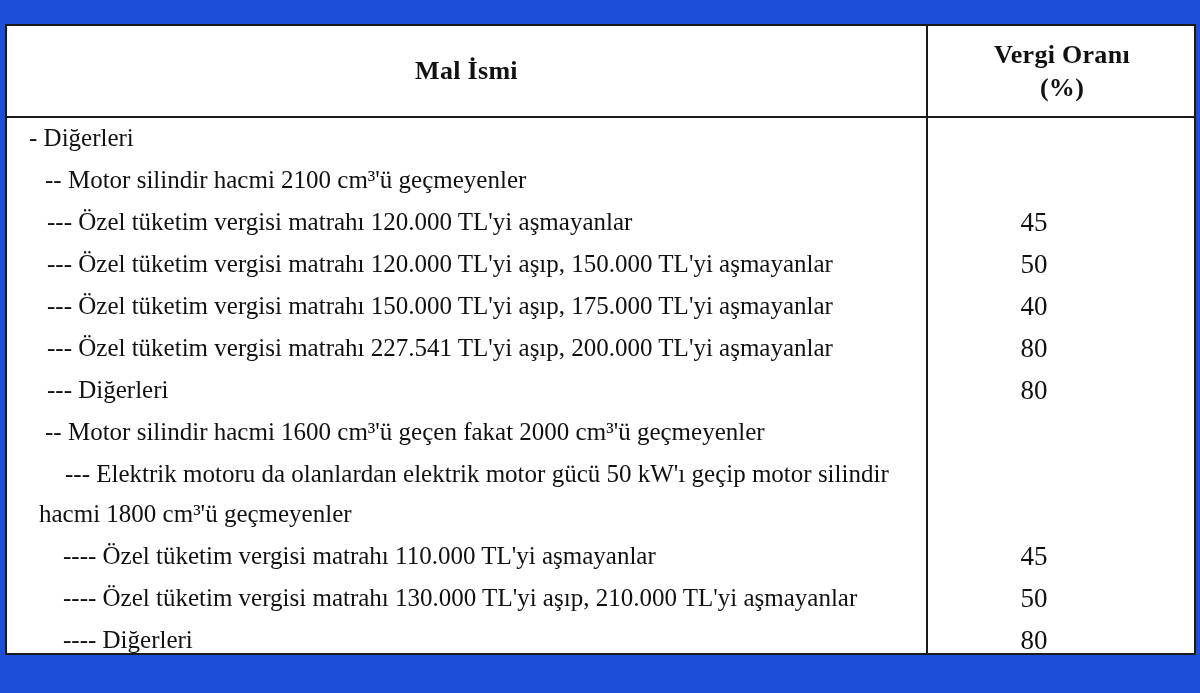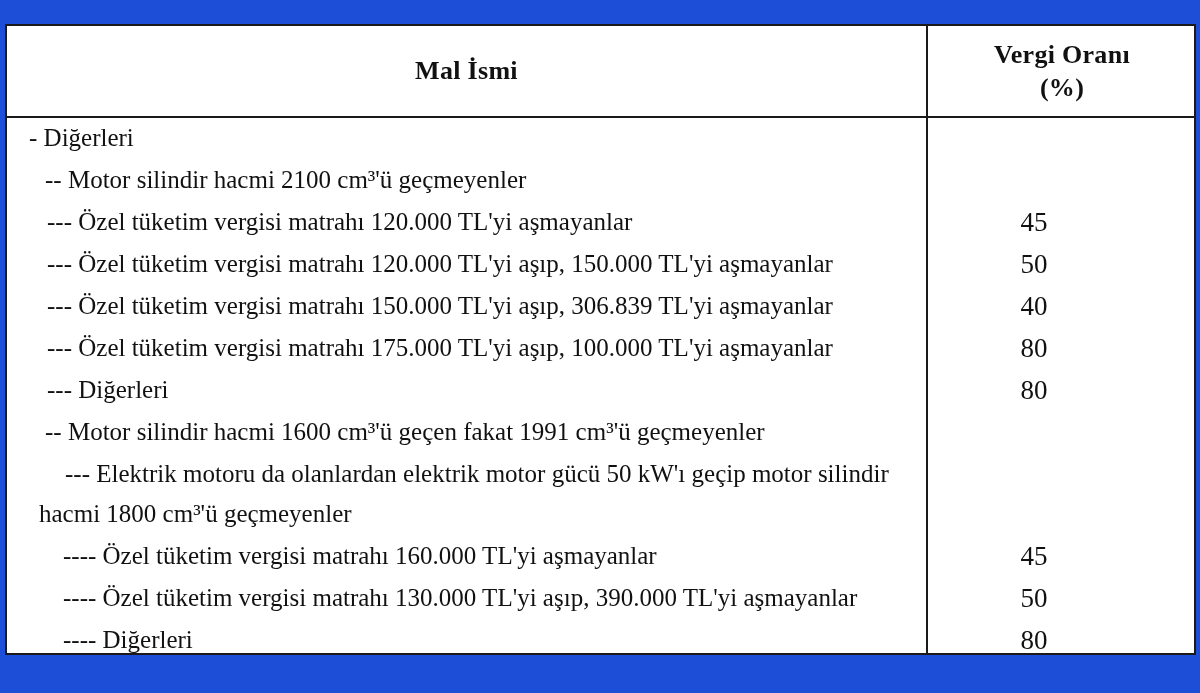--- a/index.html
+++ b/index.html
@@ -151,51 +151,51 @@
         <div class="cell-goods lvl-3">--- Özel tüketim vergisi matrahı 120.000 TL'yi aşmayanlar</div>
         <div class="cell-rate">45</div>
       </div>
 
       <div class="row" style="top:126px;">
         <div class="cell-goods lvl-3">--- Özel tüketim vergisi matrahı 120.000 TL'yi aşıp, 150.000 TL'yi aşmayanlar</div>
         <div class="cell-rate">50</div>
       </div>
 
       <div class="row" style="top:168px;">
-        <div class="cell-goods lvl-3">--- Özel tüketim vergisi matrahı 150.000 TL'yi aşıp, 306.839 TL'yi aşmayanlar</div>
+        <div class="cell-goods lvl-3">--- Özel tüketim vergisi matrahı 150.000 TL'yi aşıp, 175.000 TL'yi aşmayanlar</div>
         <div class="cell-rate">40</div>
       </div>
 
       <div class="row" style="top:210px;">
-        <div class="cell-goods lvl-3">--- Özel tüketim vergisi matrahı 175.000 TL'yi aşıp, 100.000 TL'yi aşmayanlar</div>
+        <div class="cell-goods lvl-3">--- Özel tüketim vergisi matrahı 227.541 TL'yi aşıp, 200.000 TL'yi aşmayanlar</div>
         <div class="cell-rate">80</div>
       </div>
 
       <div class="row" style="top:252px;">
         <div class="cell-goods lvl-3">--- Diğerleri</div>
         <div class="cell-rate">80</div>
       </div>
 
       <div class="row" style="top:294px;">
-        <div class="cell-goods lvl-2">-- Motor silindir hacmi 1600 cm³'ü geçen fakat 1991 cm³'ü geçmeyenler</div>
+        <div class="cell-goods lvl-2">-- Motor silindir hacmi 1600 cm³'ü geçen fakat 2000 cm³'ü geçmeyenler</div>
         <div class="cell-rate"></div>
       </div>
 
       <div class="row" style="top:336px;">
         <div class="cell-goods wrap-hang">--- Elektrik motoru da olanlardan elektrik motor gücü 50 kW'ı geçip motor silindir hacmi 1800 cm³'ü geçmeyenler</div>
         <div class="cell-rate"></div>
       </div>
 
       <div class="row" style="top:418px;">
-        <div class="cell-goods lvl-4">---- Özel tüketim vergisi matrahı 160.000 TL'yi aşmayanlar</div>
+        <div class="cell-goods lvl-4">---- Özel tüketim vergisi matrahı 110.000 TL'yi aşmayanlar</div>
         <div class="cell-rate">45</div>
       </div>
 
       <div class="row" style="top:460px;">
-        <div class="cell-goods lvl-4">---- Özel tüketim vergisi matrahı 130.000 TL'yi aşıp, 390.000 TL'yi aşmayanlar</div>
+        <div class="cell-goods lvl-4">---- Özel tüketim vergisi matrahı 130.000 TL'yi aşıp, 210.000 TL'yi aşmayanlar</div>
         <div class="cell-rate">50</div>
       </div>
 
       <div class="row" style="top:502px;">
         <div class="cell-goods lvl-4">---- Diğerleri</div>
         <div class="cell-rate">80</div>
       </div>
 
     </div>
   </div>

